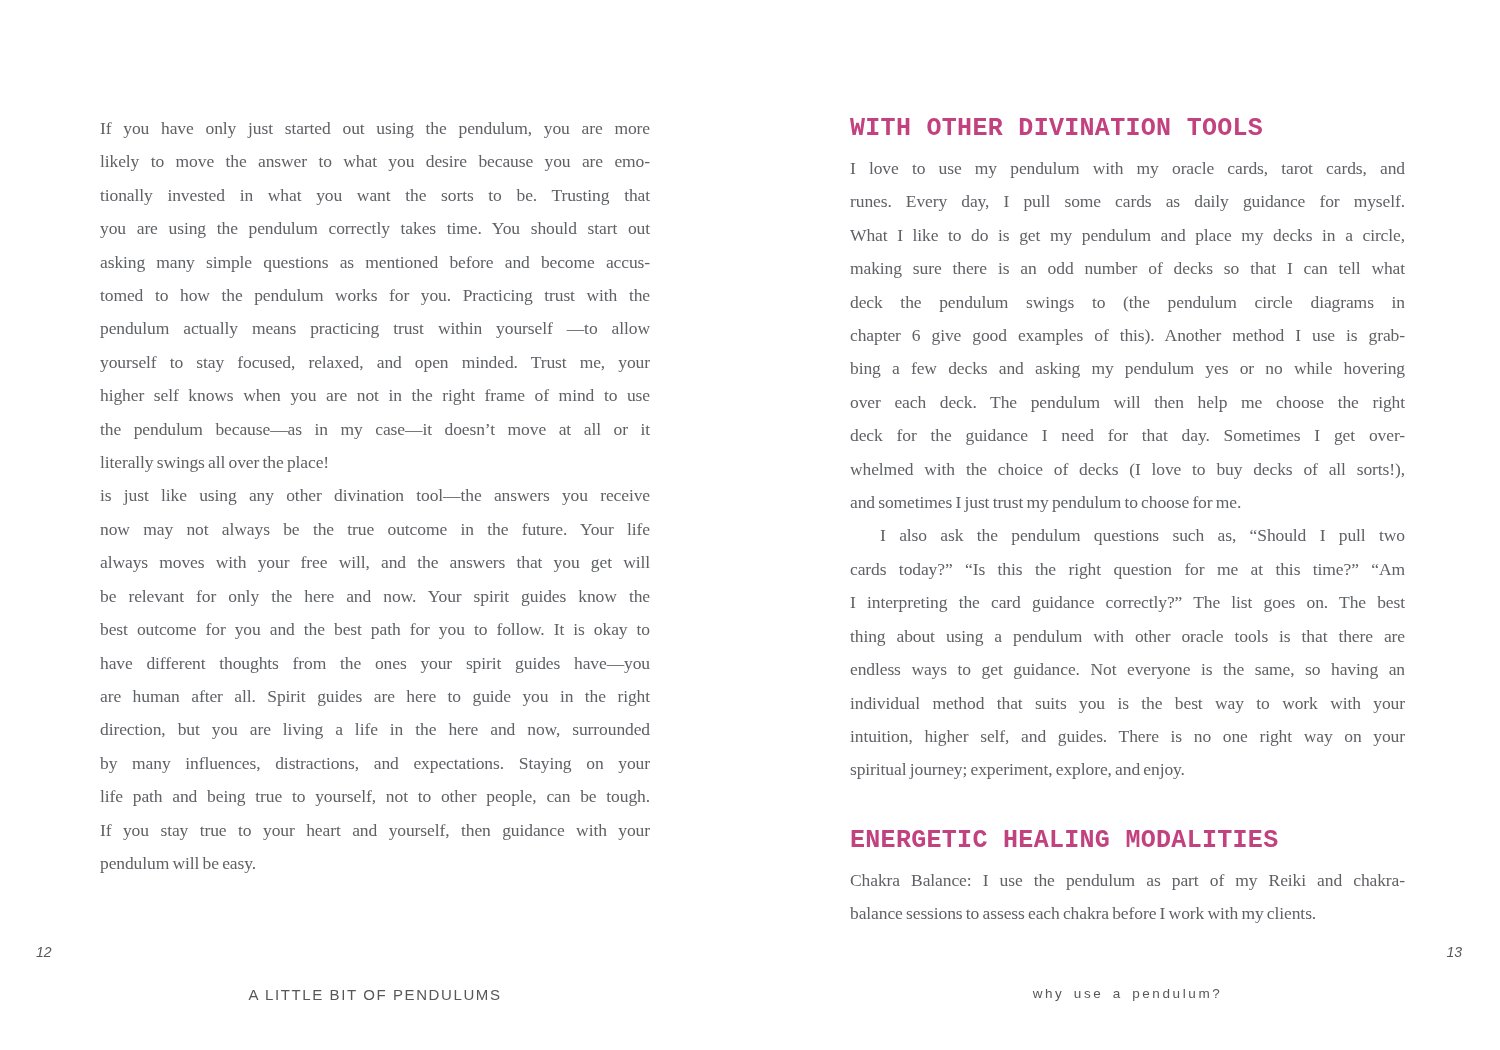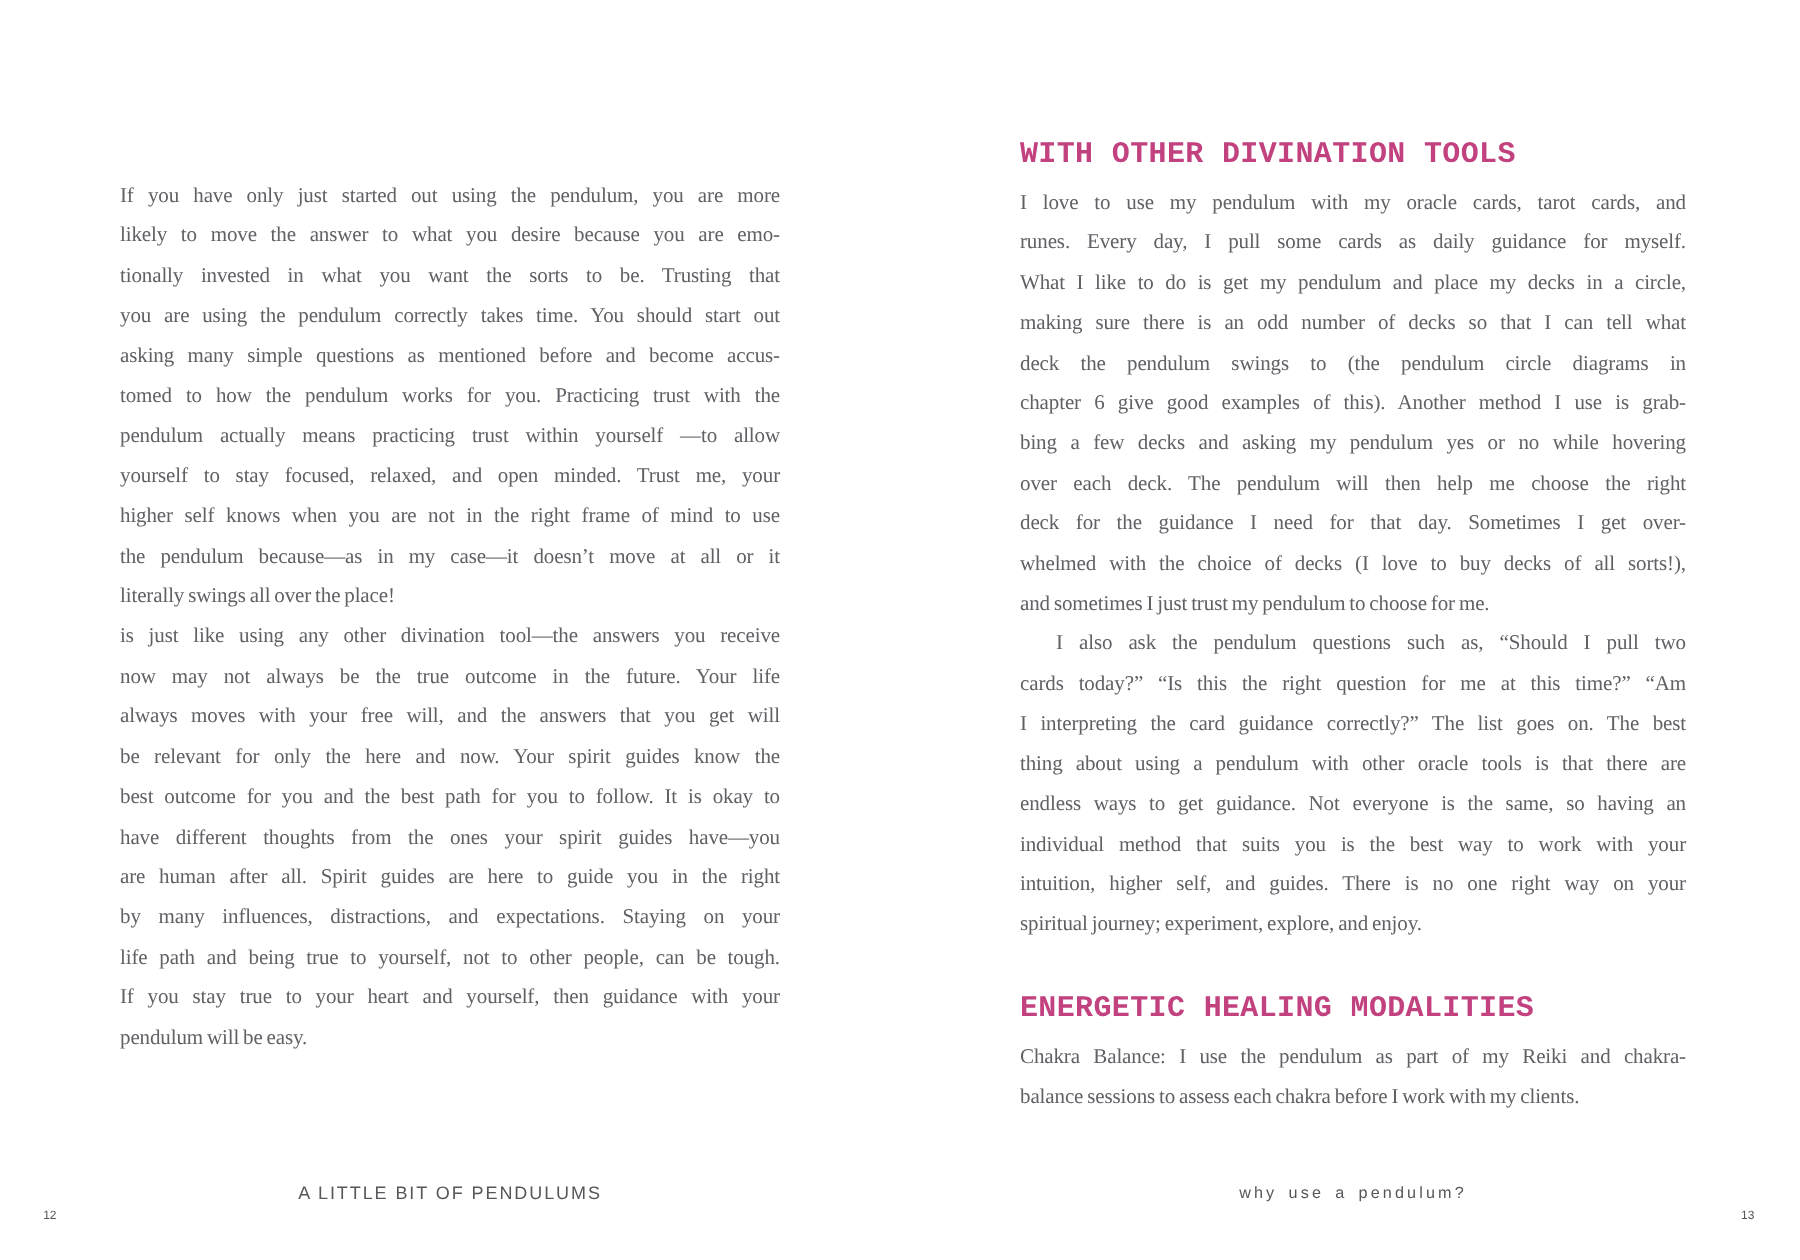--- a/index.html
+++ b/index.html
@@ -13,21 +13,21 @@
     height: 1050px;
     background: #ffffff;
     overflow: hidden;
     font-family: "Liberation Serif", serif;
   }
   .text-column {
     position: absolute;
     top: 112px;
     color: var(--body-color, #5f6165);
   }
-  .text-column.left-col  { left: 100px; width: 550px; margin-top: 34px; }
+  .text-column.left-col  { left: 100px; width: 550px; }
   .text-column.right-col { left: 850px; width: 555px; }
 
   .para { margin: 0; }
   .line {
     font-size: 17.5px;
     line-height: 33.4px;
     letter-spacing: -0.1px;
     word-spacing: -1px;
     white-space: normal;
     text-align: left;
@@ -45,24 +45,25 @@
     font-size: 25px;
     line-height: 34px;
     letter-spacing: 0.3px;
     color: var(--heading-color, #c2417f);
   }
   .section-heading + .para { margin-top: 0; }
   .para + .section-heading { margin-top: 37px; }
 
   .footer-num {
     position: absolute;
-    top: 1008px;
+    top: 944px;
     font-family: "Liberation Sans", sans-serif;
-    font-size: 10px;
+    font-size: 14px;
     color: var(--footer-color, #55575a);
+    font-style: italic;
   }
   .footer-num.left-num  { left: 36px; }
   .footer-num.right-num { right: 38px; }
 
   .running-footer {
     position: absolute;
     top: 986px;
     font-family: "Liberation Sans", sans-serif;
     color: var(--footer-color, #55575a);
     text-align: center;
@@ -100,20 +101,21 @@
           <div class="line">literally swings all over the place!</div>
         </div>
         <div class="para">
           <div class="line just">is just like using any other divination tool—the answers you receive</div>
           <div class="line just">now may not always be the true outcome in the future. Your life</div>
           <div class="line just">always moves with your free will, and the answers that you get will</div>
           <div class="line just">be relevant for only the here and now. Your spirit guides know the</div>
           <div class="line just">best outcome for you and the best path for you to follow. It is okay to</div>
           <div class="line just">have different thoughts from the ones your spirit guides have—you</div>
           <div class="line just">are human after all. Spirit guides are here to guide you in the right</div>
+          <div class="line just">direction, but you are living a life in the here and now, surrounded</div>
           <div class="line just">by many influences, distractions, and expectations. Staying on your</div>
           <div class="line just">life path and being true to yourself, not to other people, can be tough.</div>
           <div class="line just">If you stay true to your heart and yourself, then guidance with your</div>
           <div class="line">pendulum will be easy.</div>
         </div>
       </div>
     <div class="footer-num left-num">12</div>
     <div class="running-footer left-rf">A LITTLE BIT OF PENDULUMS</div>
   </div>
 

